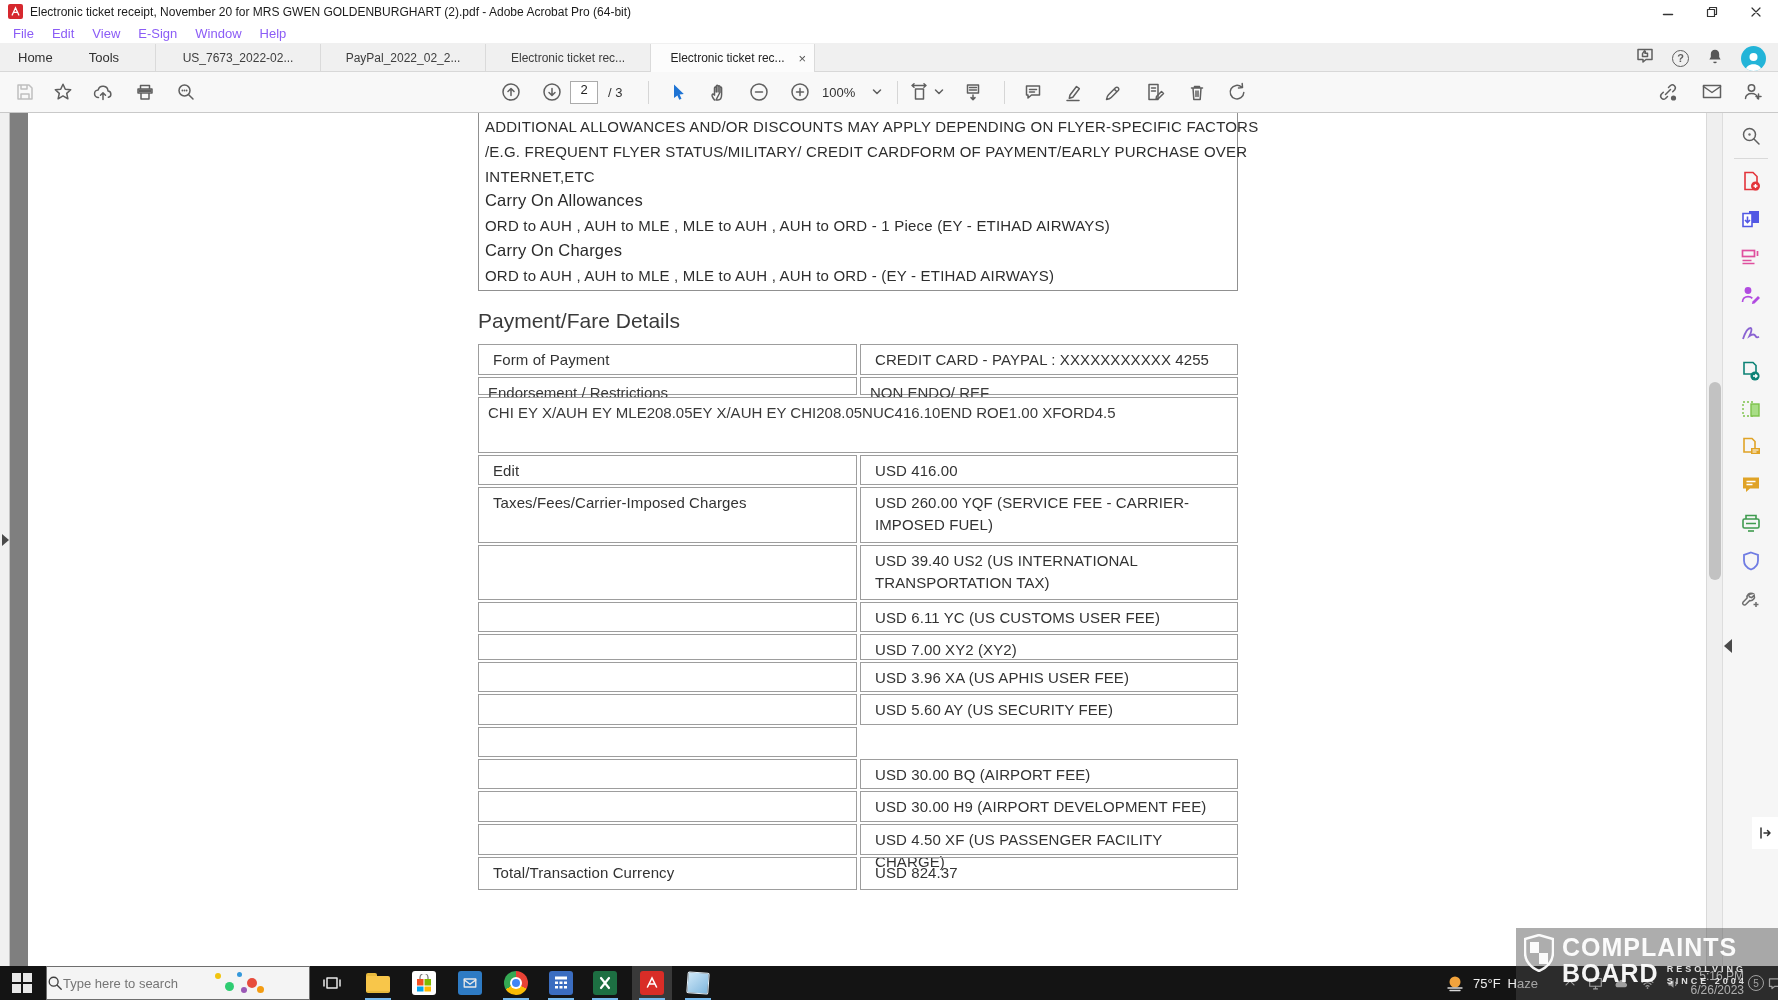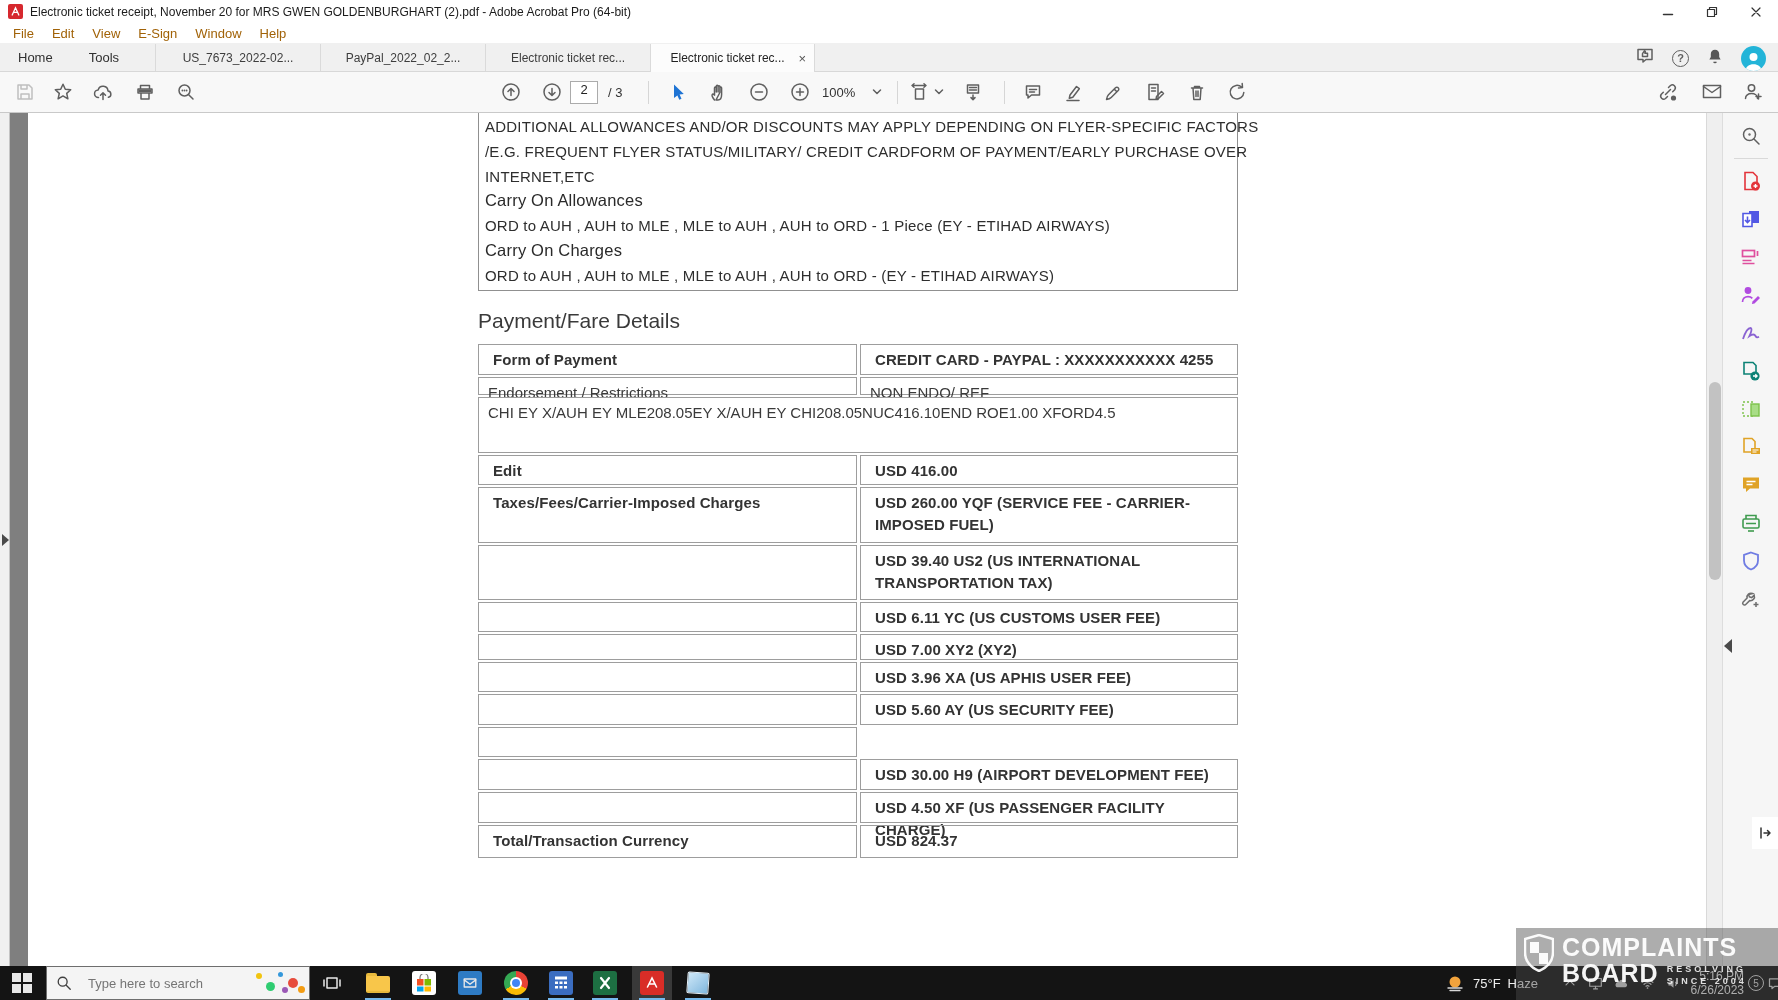--- a/index.html
+++ b/index.html
@@ -10,21 +10,21 @@
   .titlebar { position:absolute; left:0; top:0; width:100%; height:23px; background:#fff;
               display:flex; align-items:center; padding-left:8px; font-size:12px; color:#1b1b1b; z-index:10; }
   .app-badge { width:15px; height:15px; background:#d6282e; border-radius:2px; margin-right:7px;
                display:flex; align-items:center; justify-content:center; flex:none; }
   .win-controls { position:absolute; right:0; top:0; height:23px; display:flex; }
   .win-btn { width:44px; height:23px; display:flex; align-items:center; justify-content:center; }
 
   
   .menubar { position:absolute; top:23px; left:0; width:100%; height:21px; background:#fff;
              border-bottom:1px solid #f0f0f0; display:flex; align-items:center; padding-left:4px; z-index:9; }
-  .menu-item { padding:0 9px; font-size:13px; color:#a16207; }
+  .menu-item { padding:0 9px; font-size:13px; color:#8b5cf6; }
 
   
   .tabbar { position:absolute; top:44px; left:0; width:100%; height:28px; background:#f0f0f0;
             border-bottom:1px solid #d8d8d8; display:flex; align-items:stretch; z-index:8; }
   .tab-home { padding:0 18px; font-size:13px; color:#303030; display:flex; align-items:center; }
   .doc-tab { width:165px; display:flex; align-items:center; justify-content:center; font-size:12px;
              color:#3d3d3d; border-left:1px solid #dadada; position:relative; white-space:nowrap; overflow:hidden; }
   .doc-tab.active { background:#fcfcfc; border-right:1px solid #dadada; margin-bottom:-1px; color:#222; }
   .tab-close { position:absolute; right:8px; font-size:13px; color:#555; line-height:1; }
   .tabbar-icons { position:absolute; right:12px; top:44px; height:28px; display:flex; align-items:center; gap:16px; z-index:9; }
@@ -65,34 +65,34 @@
   
   .notice-box { position:absolute; left:450px; top:-3px; width:760px; height:181px; border:1px solid #909090; }
   .doc-line { position:absolute; left:457px; font-size:15px; color:#2e2e2e; letter-spacing:.2px; white-space:nowrap; }
   .doc-head { font-size:16.5px; color:#2a2a2a; }
   .section-title { position:absolute; left:450px; top:196px; font-size:21px; color:#3a3a3a; }
   .ftable { position:absolute; left:450px; top:231px; width:760px; }
   .trow { display:flex; gap:3px; margin-bottom:2px; }
   .tcell { border:1px solid #9d9d9d; padding:4px 9px; font-size:15px; color:#3a3a3a; line-height:22px; }
   .tlabel { width:379px; flex:none; }
   .tvalue { flex:1; }
-  .strong { font-weight:bold; color:#333; letter-spacing:.1px;padding-left:14px; }
+  .strong { font-weight:normal; color:#333; letter-spacing:.1px;padding-left:14px; }
 
   
   .watermark { position:absolute; left:1516px; top:928px; width:262px; height:72px; background:rgba(74,74,74,.45);
                z-index:40; display:flex; align-items:flex-start; padding:6px 0 0 8px; gap:8px; color:rgba(255,255,255,.95); }
   .wm-big { font-size:25px; font-weight:bold; letter-spacing:1px; line-height:26px; }
   .wm-small { font-size:9px; letter-spacing:3px; line-height:12px; font-weight:bold; color:rgba(255,255,255,.85); }
 
   
   .taskbar { position:absolute; left:0; top:966px; width:100%; height:34px; background:#141414; z-index:30; }
   .tb-btn { position:absolute; top:0; width:40px; height:34px; display:flex; align-items:center; justify-content:center; }
   .tb-underline { position:absolute; bottom:0; left:7px; right:7px; height:2px; background:#76b9ed; }
   .search-box { position:absolute; left:46px; top:0; width:264px; height:34px; background:#f4f4f4; border:1px solid #6e6e6e;
-                display:flex; align-items:center; padding-left:9px; gap:16px; }
+                display:flex; align-items:center; gap:0; }
   .search-box input { border:none; outline:none; background:transparent; font-size:13px; color:#3f3f3f; width:150px;
                       font-family:"Liberation Sans", sans-serif; }
   .dot { width:6px; height:6px; border-radius:50%; display:inline-block; }
   .win-grid { display:grid; grid-template-columns:9px 9px; grid-template-rows:9px 9px; gap:2px; }
   .win-grid div { background:#e8e8e8; }
   .tray-text { font-size:13px; color:#efefef; }
   .clock { position:absolute; left:1672px; top:3px; width:72px; text-align:right; font-size:12px; color:#fff; line-height:14px; }
   .badge { width:16px; height:16px; border:1.5px solid #e8e8e8; border-radius:50%; color:#e8e8e8; font-size:10px;
            display:flex; align-items:center; justify-content:center; }
 
@@ -376,20 +376,24 @@
         <div class="trow" style="height:30px">
           <div class="tcell tlabel"></div>
           <div class="tcell tvalue strong">USD 3.96 XA (US APHIS USER FEE)</div>
         </div>
         <div class="trow" style="height:31px">
           <div class="tcell tlabel"></div>
           <div class="tcell tvalue strong">USD 5.60 AY (US SECURITY FEE)</div>
         </div>
         <div class="trow" style="height:30px">
           <div class="tcell tlabel"></div>
+        </div>
+        <div class="trow" style="height:30px">
+          <div class="tcell tlabel"></div>
+          <div class="tcell tvalue strong">USD 30.00 BQ (AIRPORT FEE)</div>
         </div>
         <div class="trow" style="height:31px">
           <div class="tcell tlabel"></div>
           <div class="tcell tvalue strong">USD 30.00 H9 (AIRPORT DEVELOPMENT FEE)</div>
         </div>
         <div class="trow" style="height:31px">
           <div class="tcell tlabel"></div>
           <div class="tcell tvalue strong">USD 4.50 XF (US PASSENGER FACILITY CHARGE)</div>
         </div>
         <div class="trow" style="height:33px">

